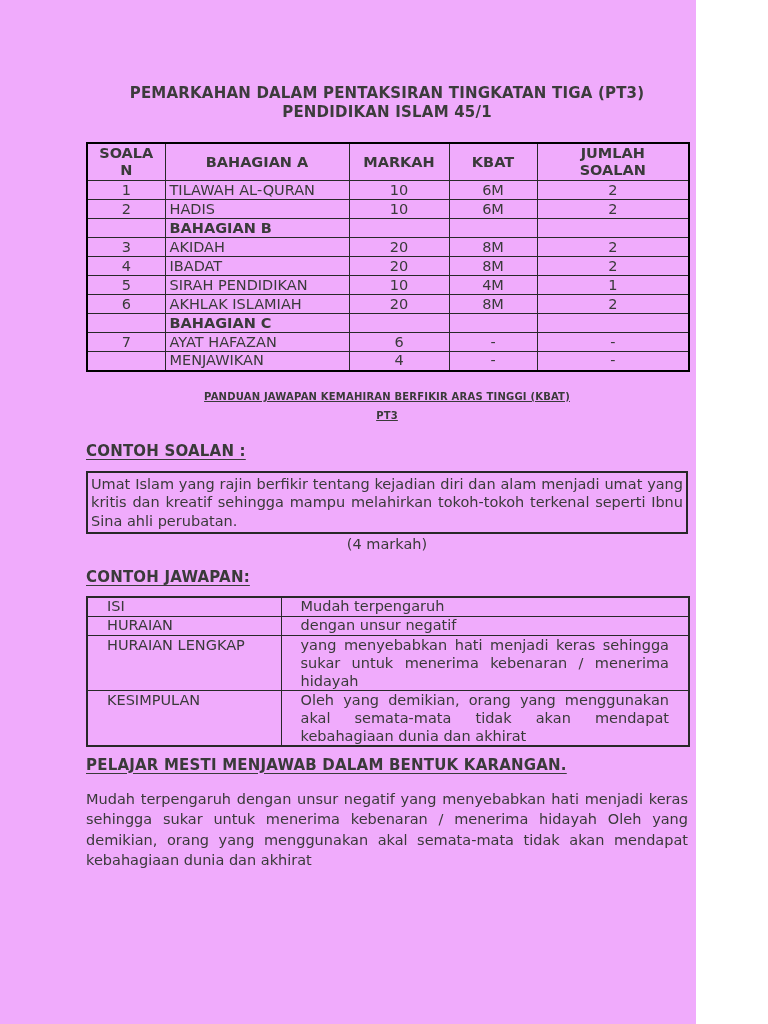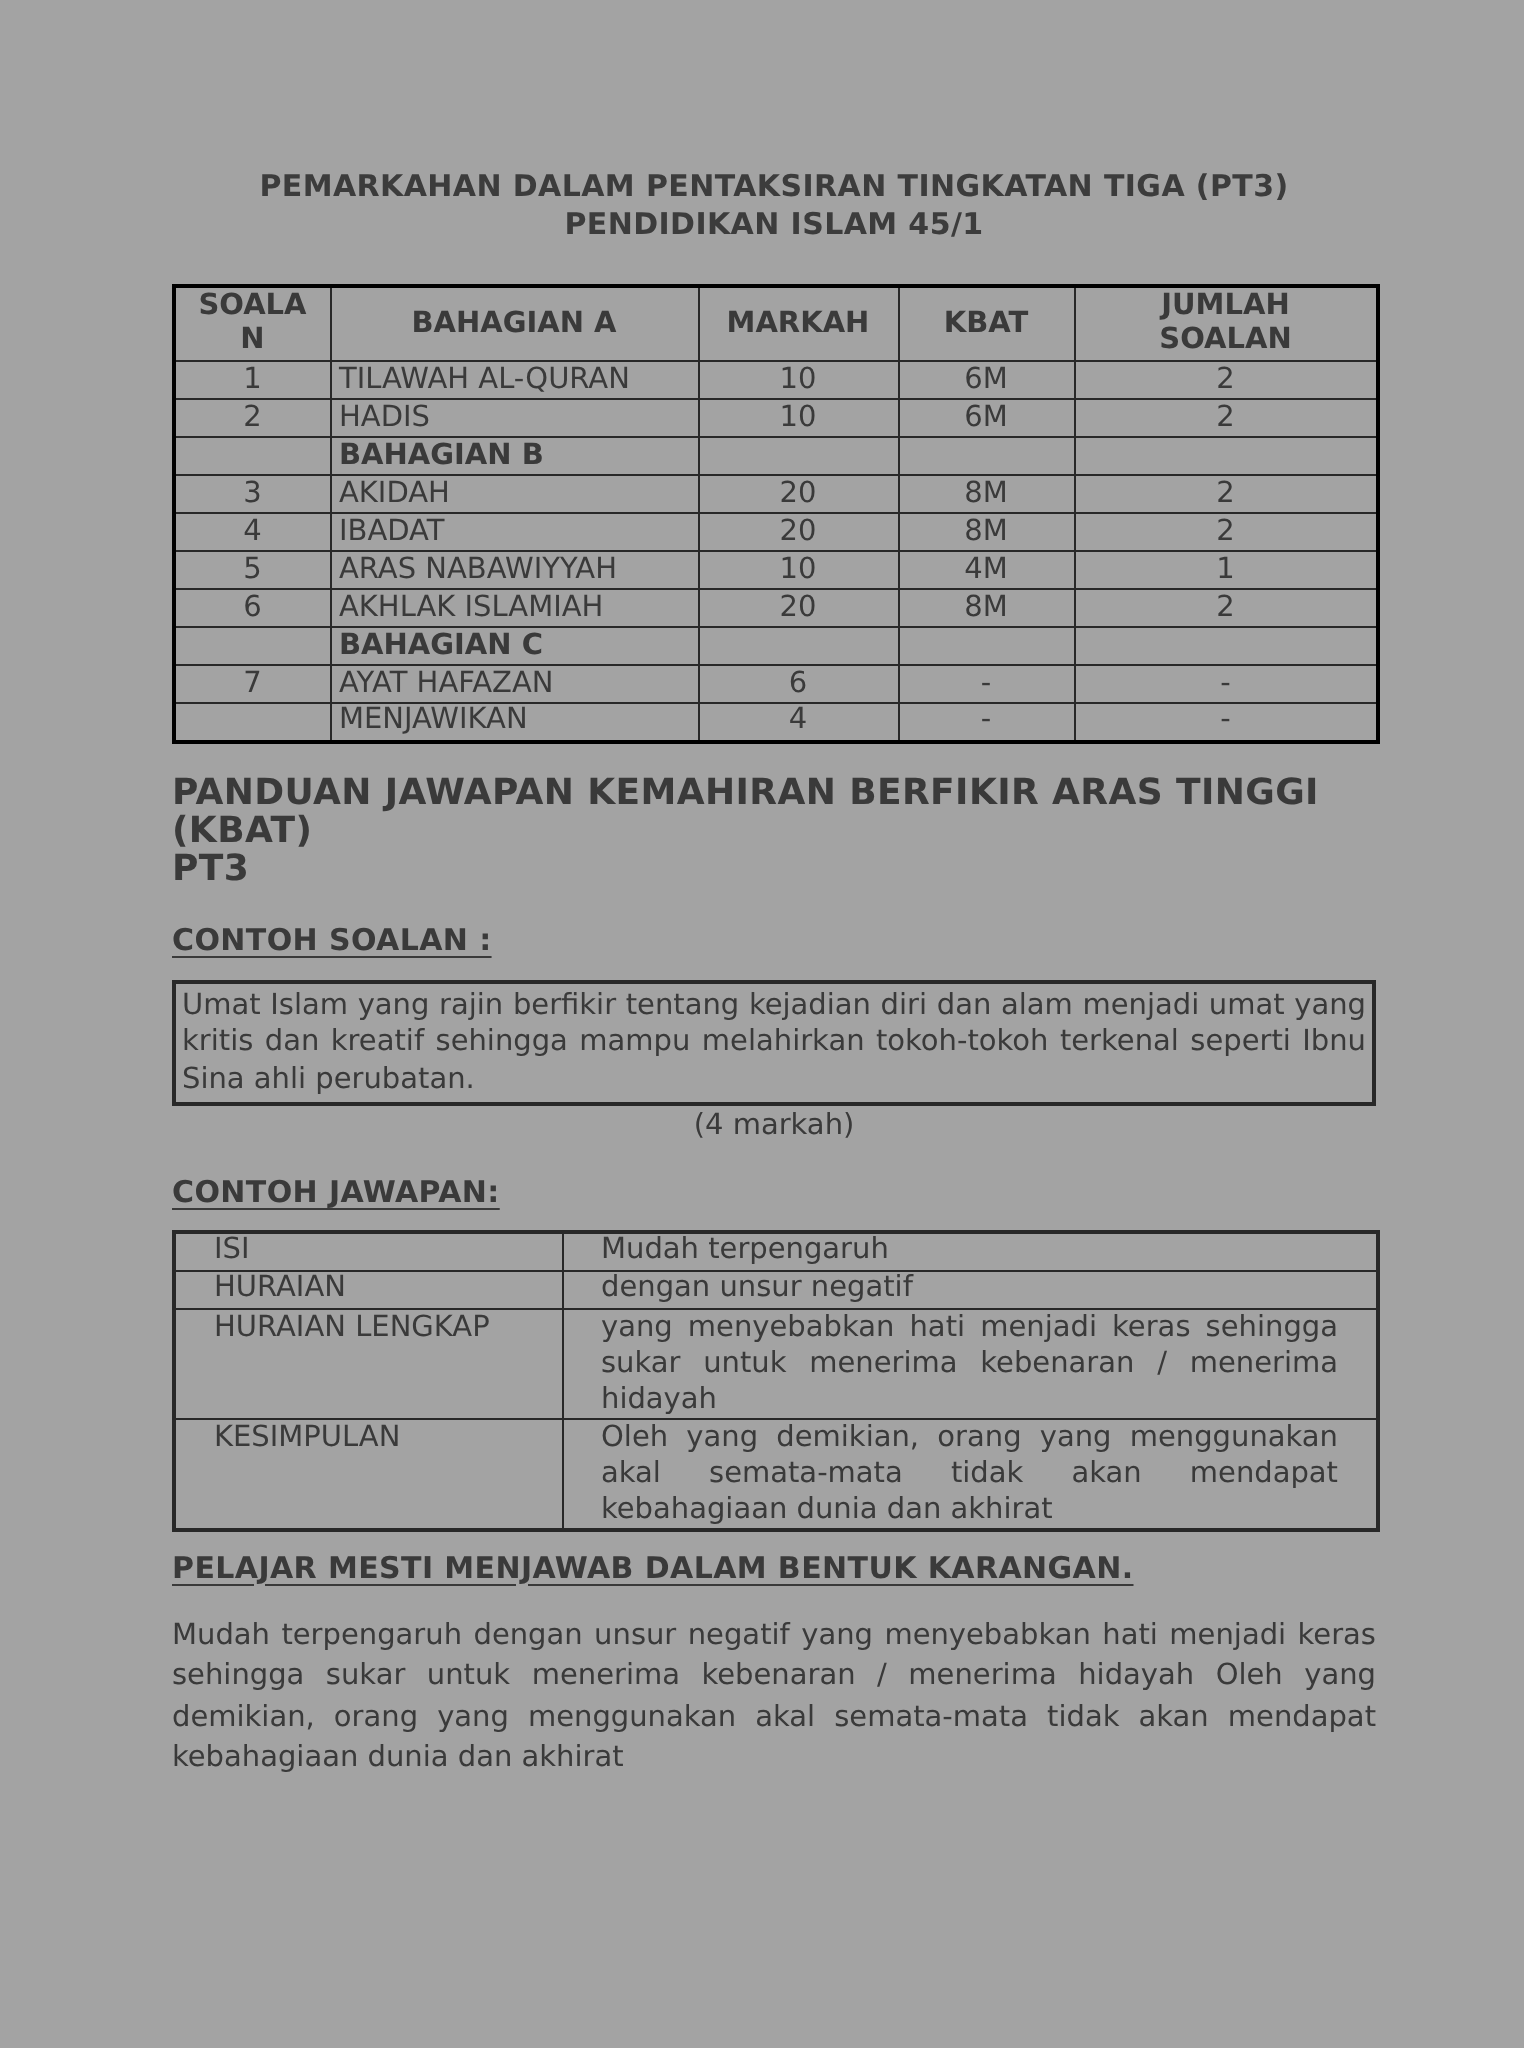--- a/index.html
+++ b/index.html
@@ -1,20 +1,20 @@
 <!DOCTYPE html>
 <html><head>
 <meta charset="utf-8">
 <style>
   * { margin:0; padding:0; box-sizing:border-box; }
   html,body { background:#fff; }
   .page {
     position:relative;
-    width:762px; height:1024px;
-    background:#a3a3a3;
+    width:696px; height:1024px;
+    background:#f0abfc;
     font-family:"DejaVu Sans","Liberation Sans",sans-serif;
     color:#3a3a3a;
     overflow:hidden;
   }
   .content { position:absolute; left:86px; top:84px; width:602px; }
 
   .doc-title { text-align:center; font-weight:bold; font-size:15px; line-height:19px; color:#3c3c3c; letter-spacing:0.2px; }
 
   table { border-collapse:collapse; table-layout:fixed; width:602px; }
   .marks-table { margin-top:20px; border:2px solid #000000; }
@@ -22,21 +22,21 @@
     border:1px solid #282828;
     font-size:14.5px; line-height:17px;
     padding:0 4px; height:19px;
     overflow:hidden;
   }
   .marks-table th { font-weight:bold; text-align:center; white-space:pre-line; padding:1px 2px; }
   .marks-table td.c-center { text-align:center; }
   .marks-table td.c-topic { text-align:left; }
   .marks-table td.c-section { text-align:left; font-weight:bold; }
 
-  .sub-title { margin-top:15px; text-align:left; font-weight:bold; font-size:18px; line-height:19px; letter-spacing:0.2px; }
+  .sub-title { margin-top:15px; text-align:center; font-weight:bold; font-size:10px; line-height:19px; letter-spacing:0.2px;text-decoration:underline; }
 
   .u-head { margin-top:17px; font-weight:bold; font-size:15px; line-height:19px; text-decoration:underline; text-underline-offset:3px; letter-spacing:0.2px; }
 
   .question-box {
     margin-top:10px;
     border:2px solid #282828;
     padding:2px 3px;
     font-size:14.5px; line-height:18.5px;
     text-align:justify;
   }
@@ -119,21 +119,21 @@
       </tr>
       <tr>
         <td class="c-center">4</td>
         <td class="c-topic">IBADAT</td>
         <td class="c-center">20</td>
         <td class="c-center">8M</td>
         <td class="c-center">2</td>
       </tr>
       <tr>
         <td class="c-center">5</td>
-        <td class="c-topic">ARAS NABAWIYYAH</td>
+        <td class="c-topic">SIRAH PENDIDIKAN</td>
         <td class="c-center">10</td>
         <td class="c-center">4M</td>
         <td class="c-center">1</td>
       </tr>
       <tr>
         <td class="c-center">6</td>
         <td class="c-topic">AKHLAK ISLAMIAH</td>
         <td class="c-center">20</td>
         <td class="c-center">8M</td>
         <td class="c-center">2</td>

